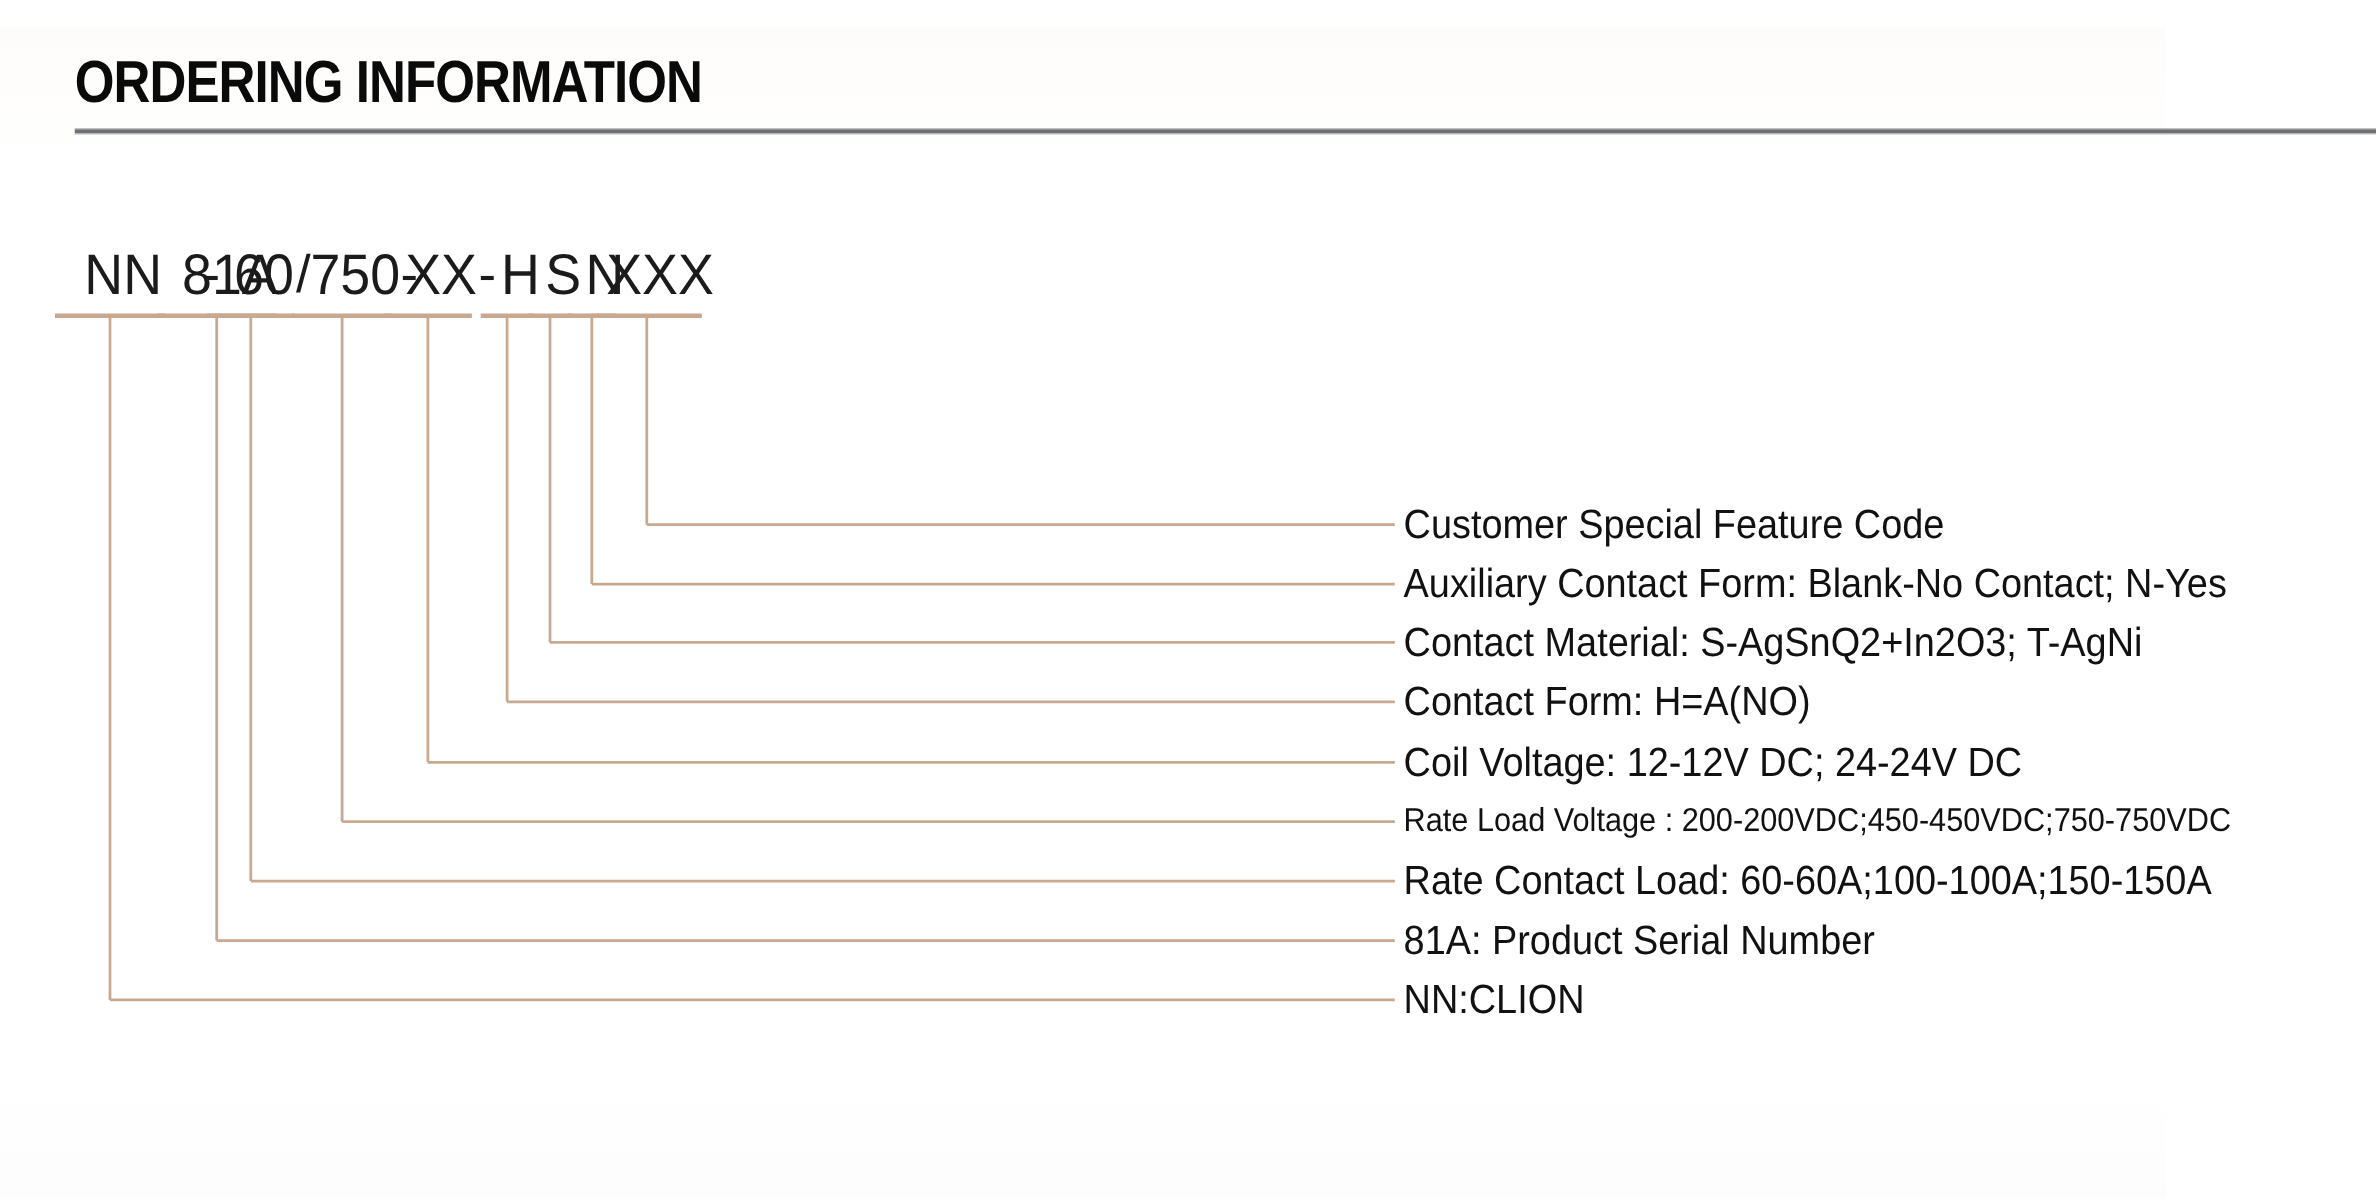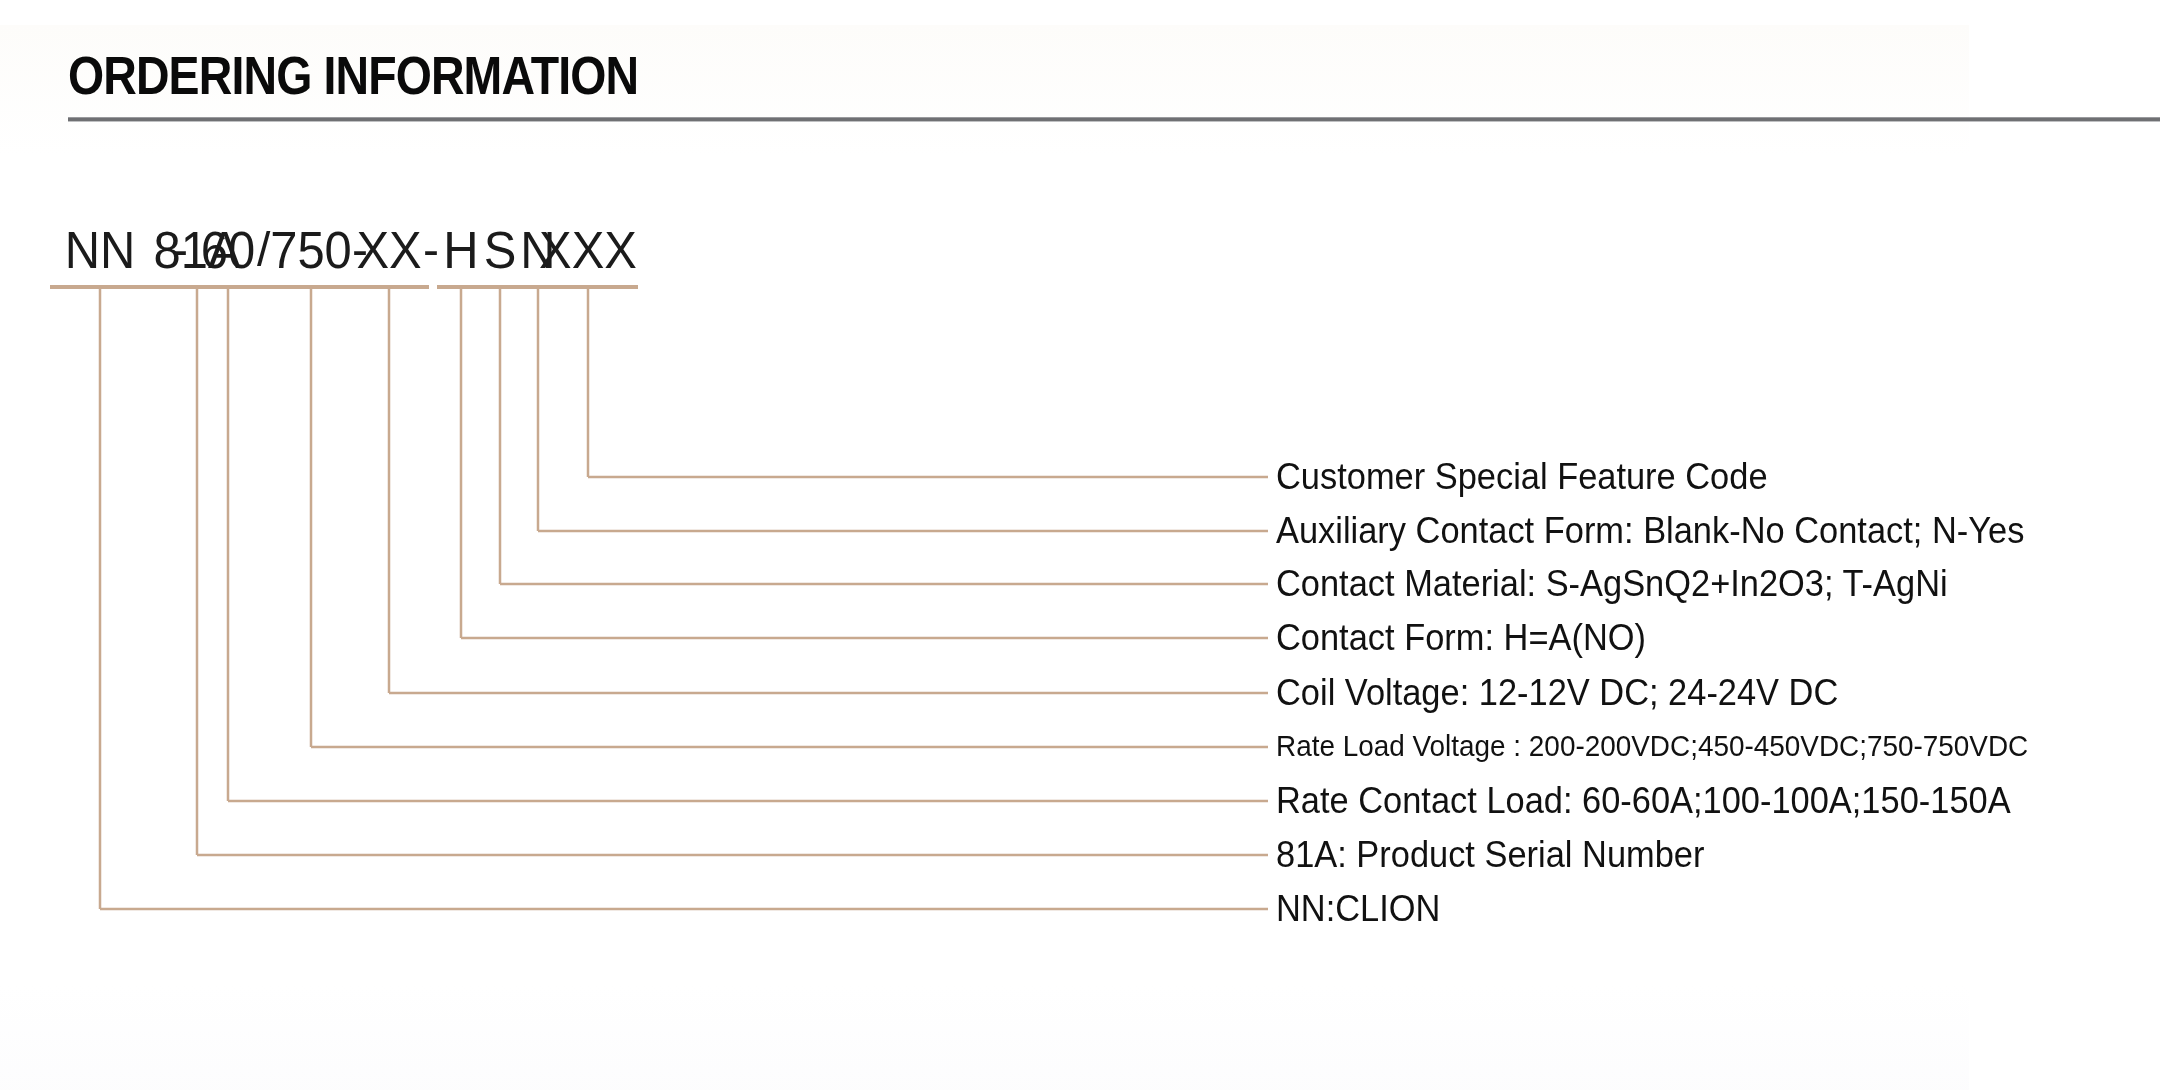--- a/index.html
+++ b/index.html
@@ -36,21 +36,21 @@
     left:68px; top:92px;
     width:2092px; height:5px;
     background:#6f7073;
     border-top:1px solid #9a9b9e;
     border-bottom:1px solid #bfc0c2;
   }
 
   
   #code-line {
     position:absolute;
-    left:0; top:196px;
+    left:12px; top:196px;
     width:900px; height:62px;
   }
   .code-seg {
     position:absolute;
     top:0;
     font-family:"Liberation Sans", sans-serif;
     font-size:52px;
     font-weight:normal;
     color:#1b1b1b;
     white-space:nowrap;

